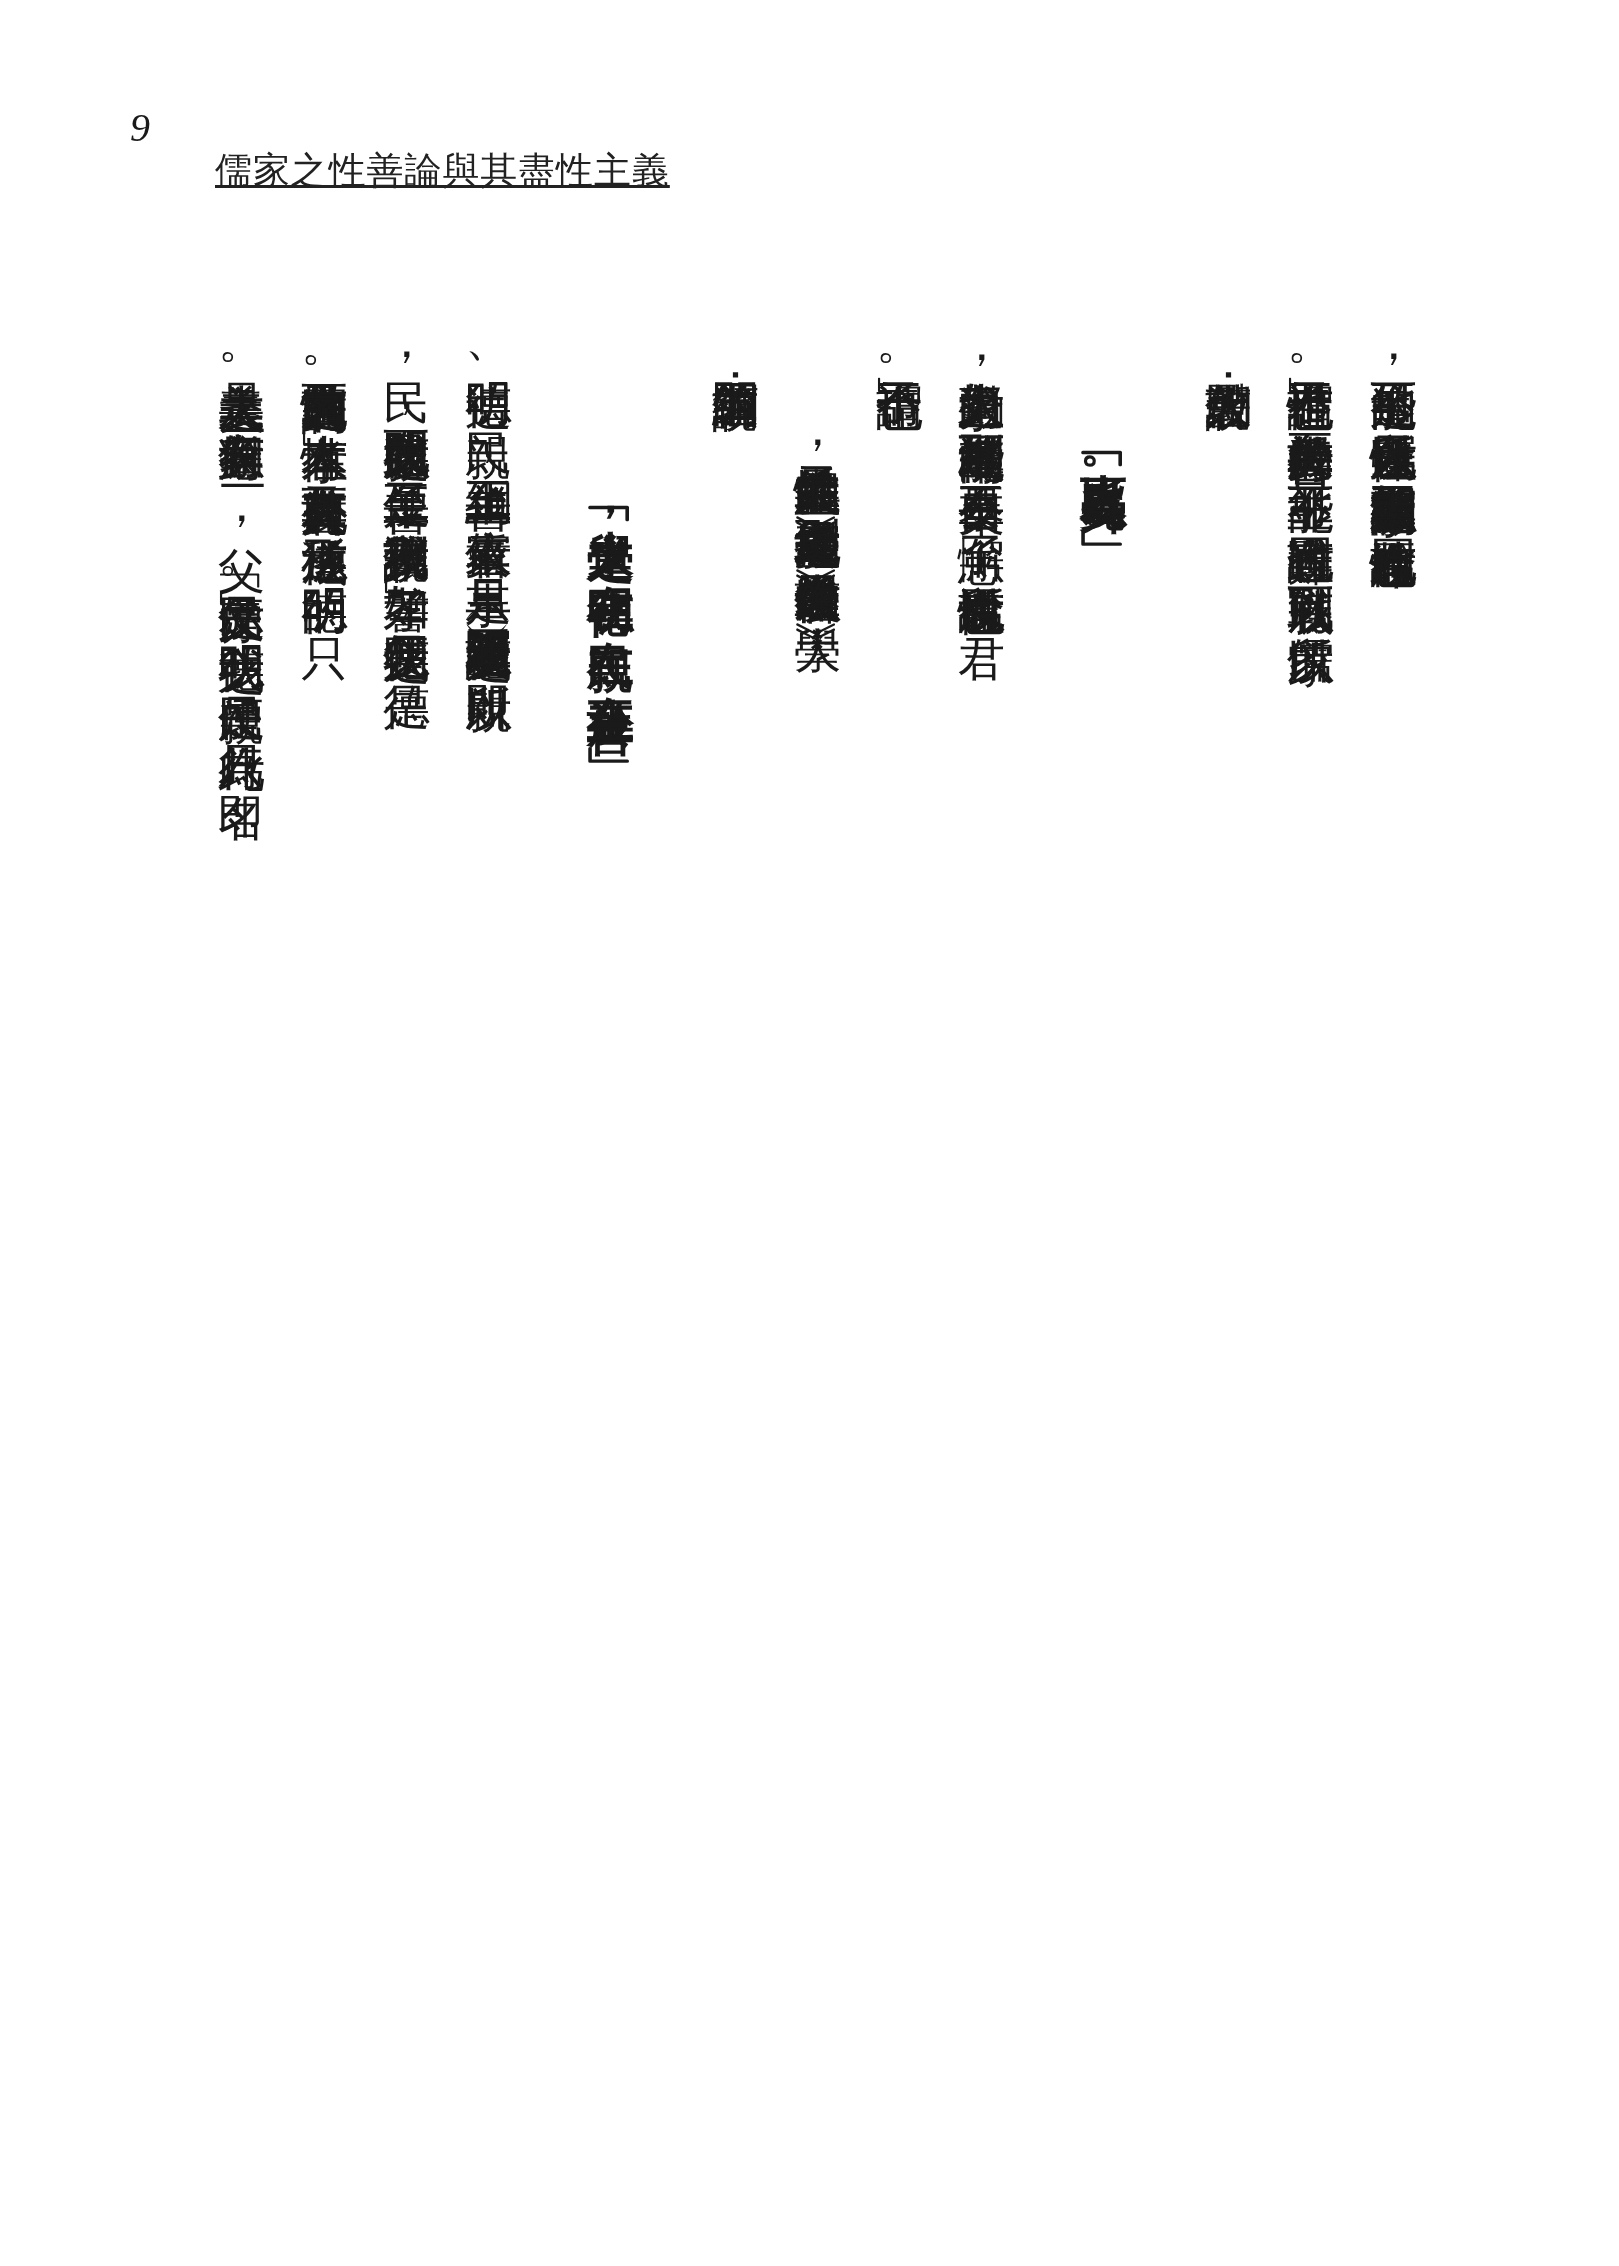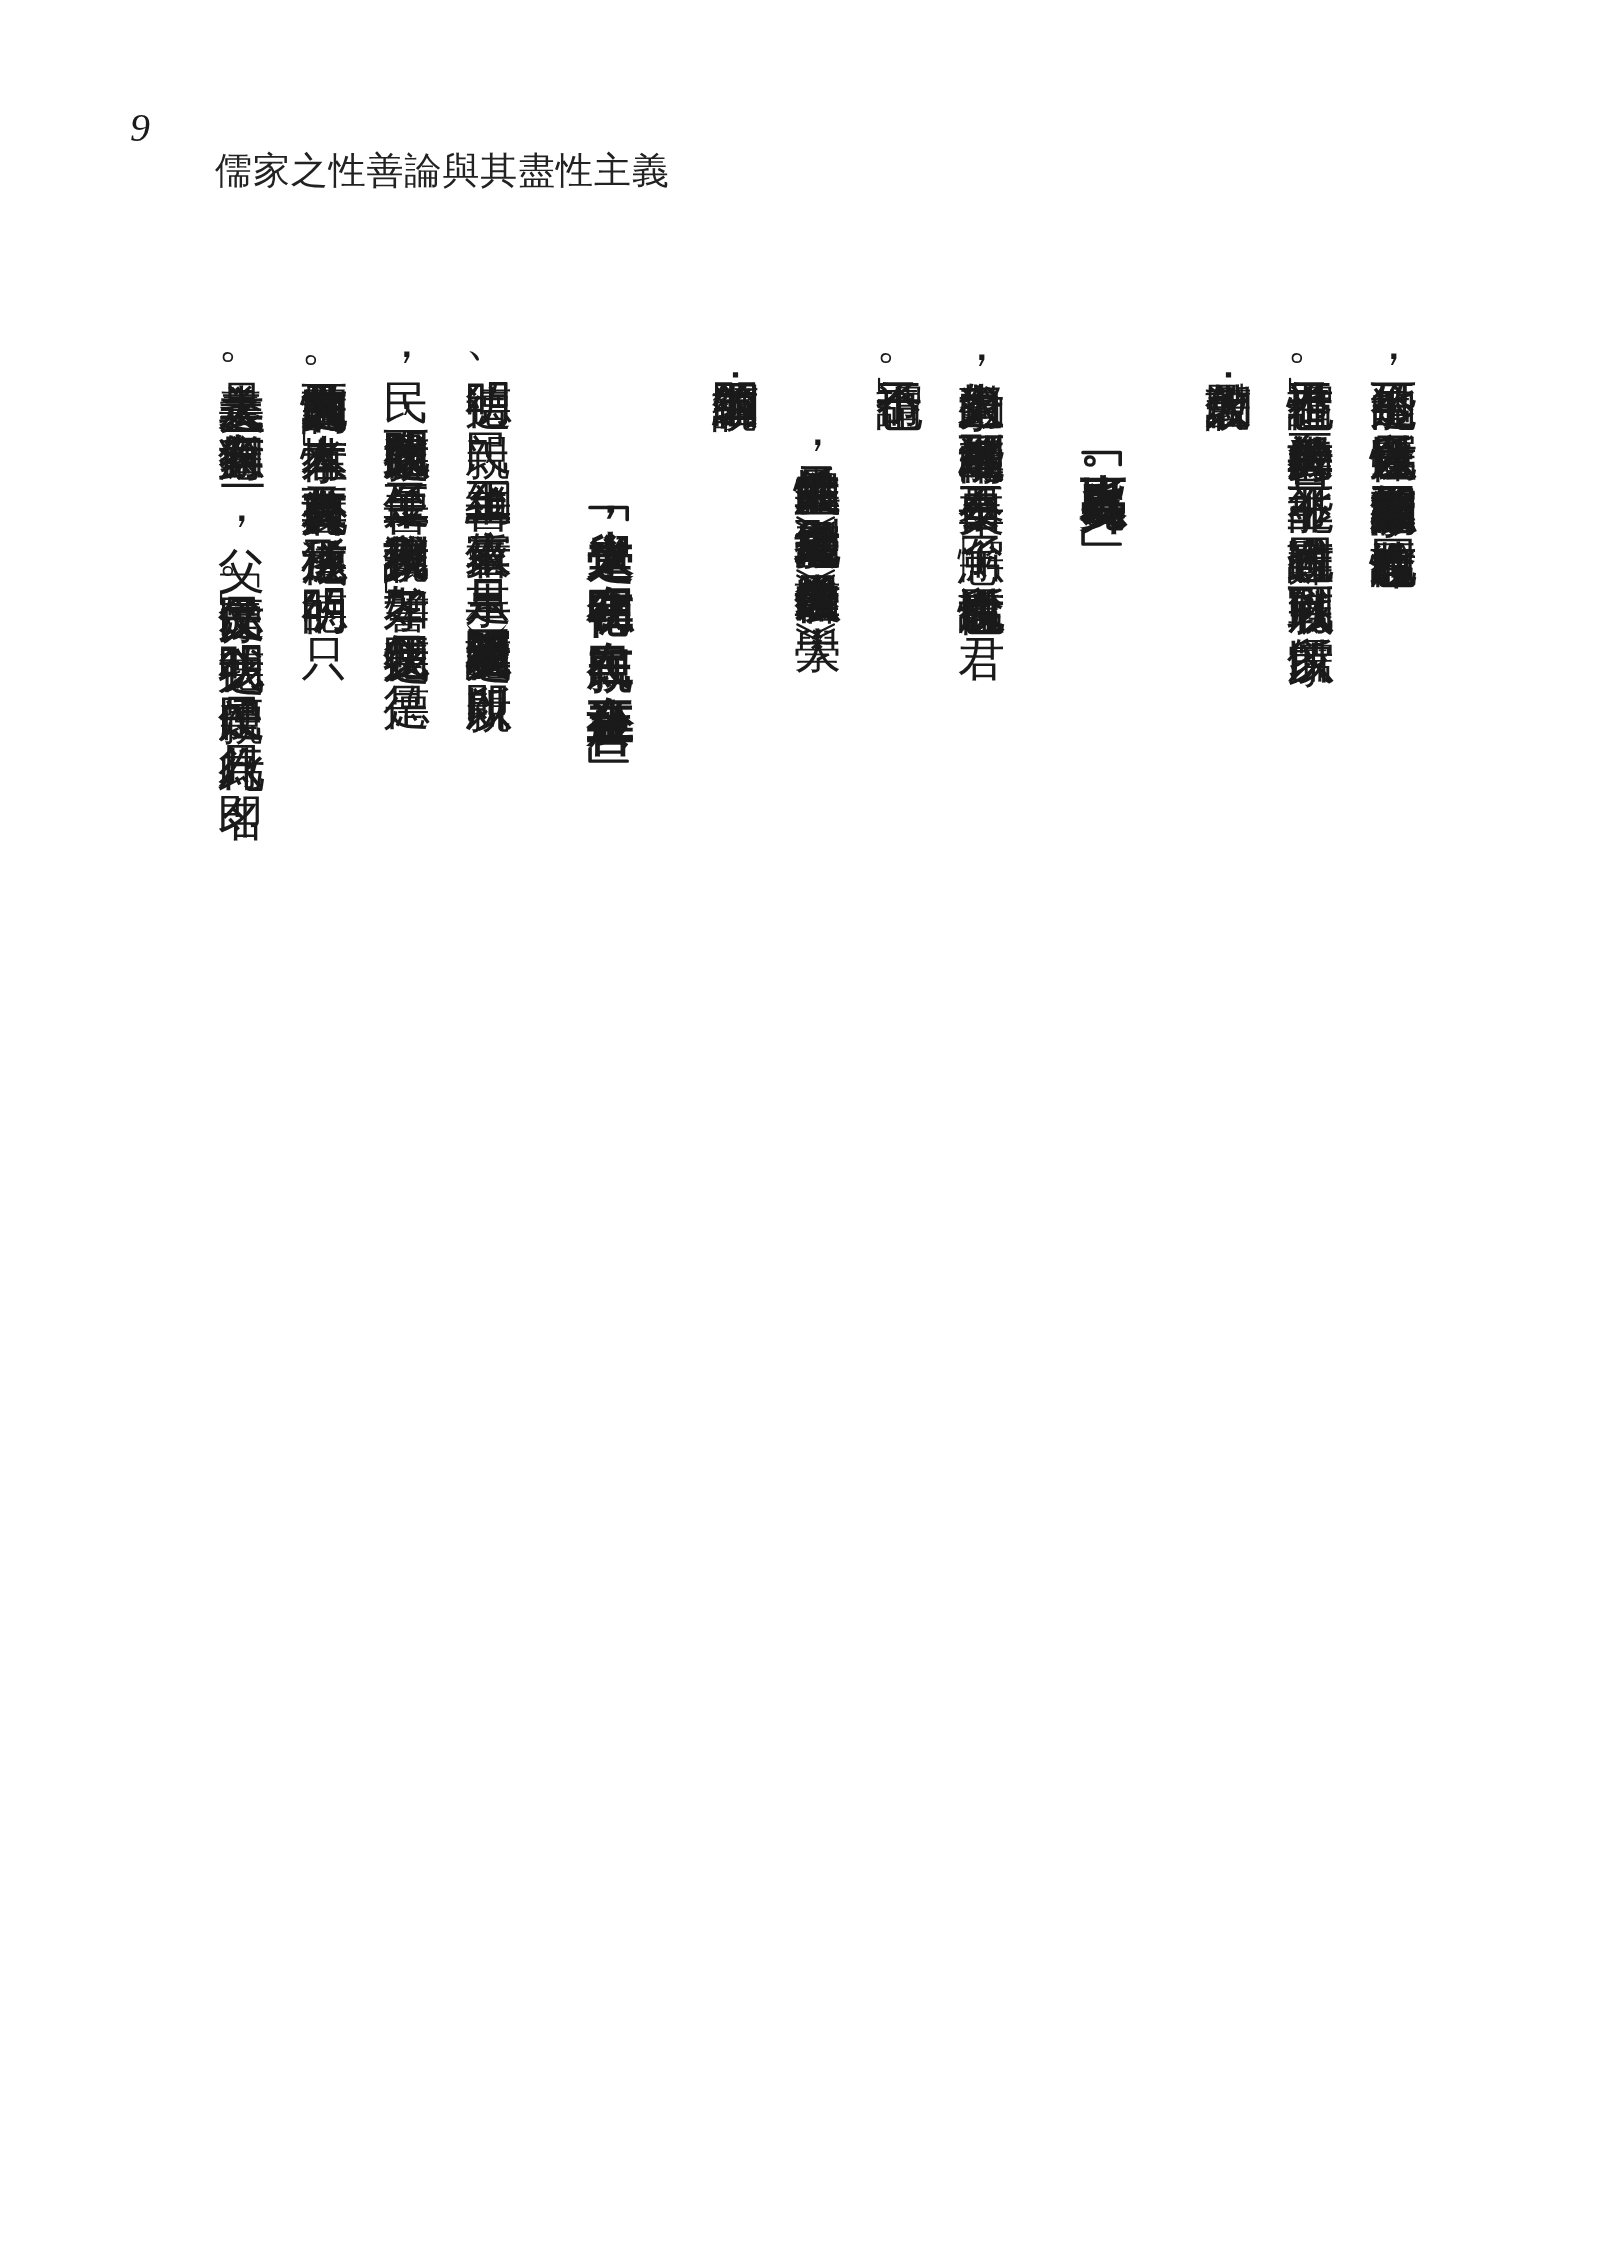--- a/index.html
+++ b/index.html
@@ -26,20 +26,21 @@
     .running-header {
       position: absolute;
       left: 215px;
       top: 152px;
       font-family: "DejaVu Sans", "Liberation Sans", sans-serif;
       font-size: 37px;
       line-height: 1;
       letter-spacing: 0.9px;
       font-weight: 300;
       color: #222;
+      text-decoration: underline;
     }
     .col {
       position: absolute;
       writing-mode: vertical-rl;
       text-orientation: upright;
       font-family: "DejaVu Sans", "Liberation Sans", sans-serif;
       font-size: 47px;
       line-height: 1;
       letter-spacing: 0.5px;
       white-space: nowrap;

